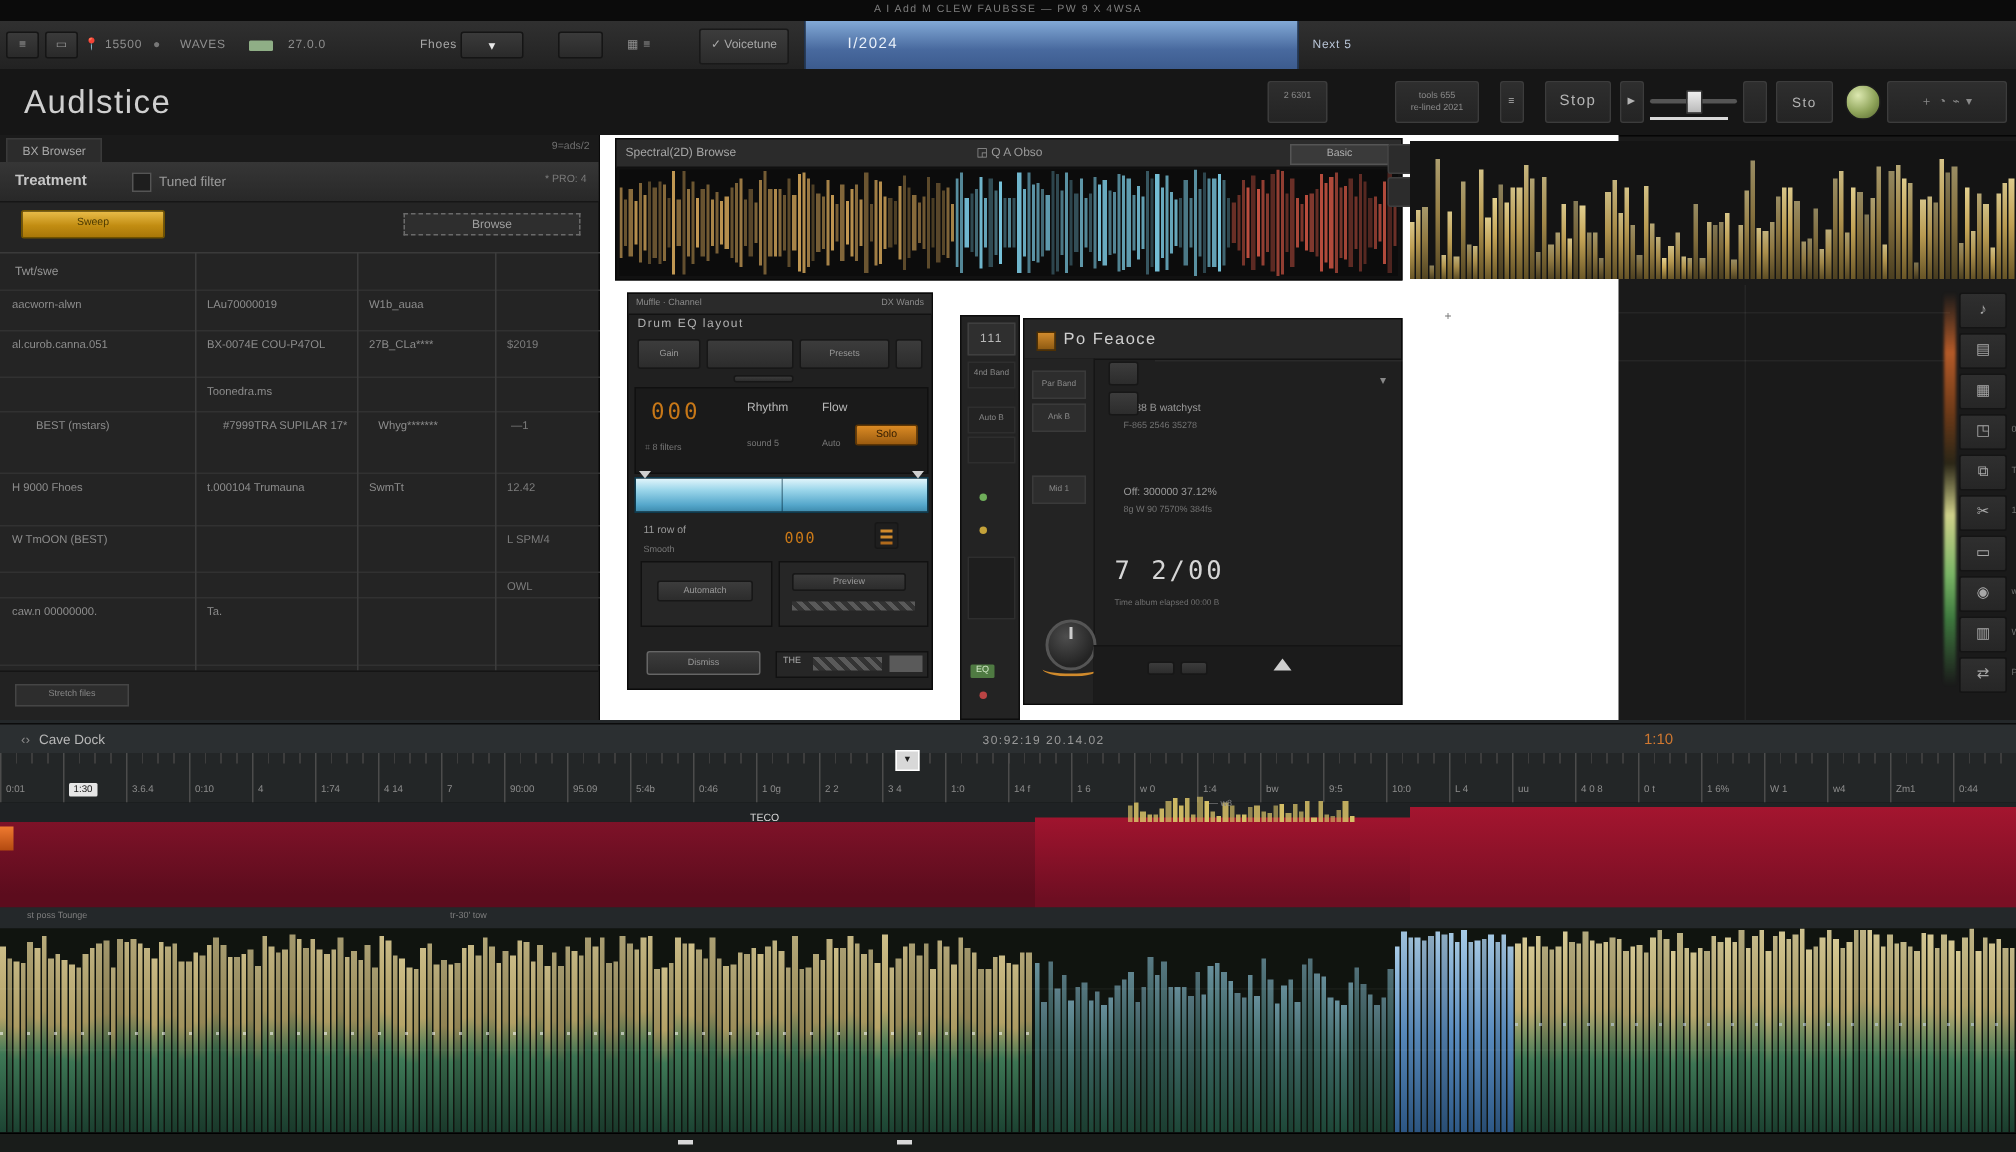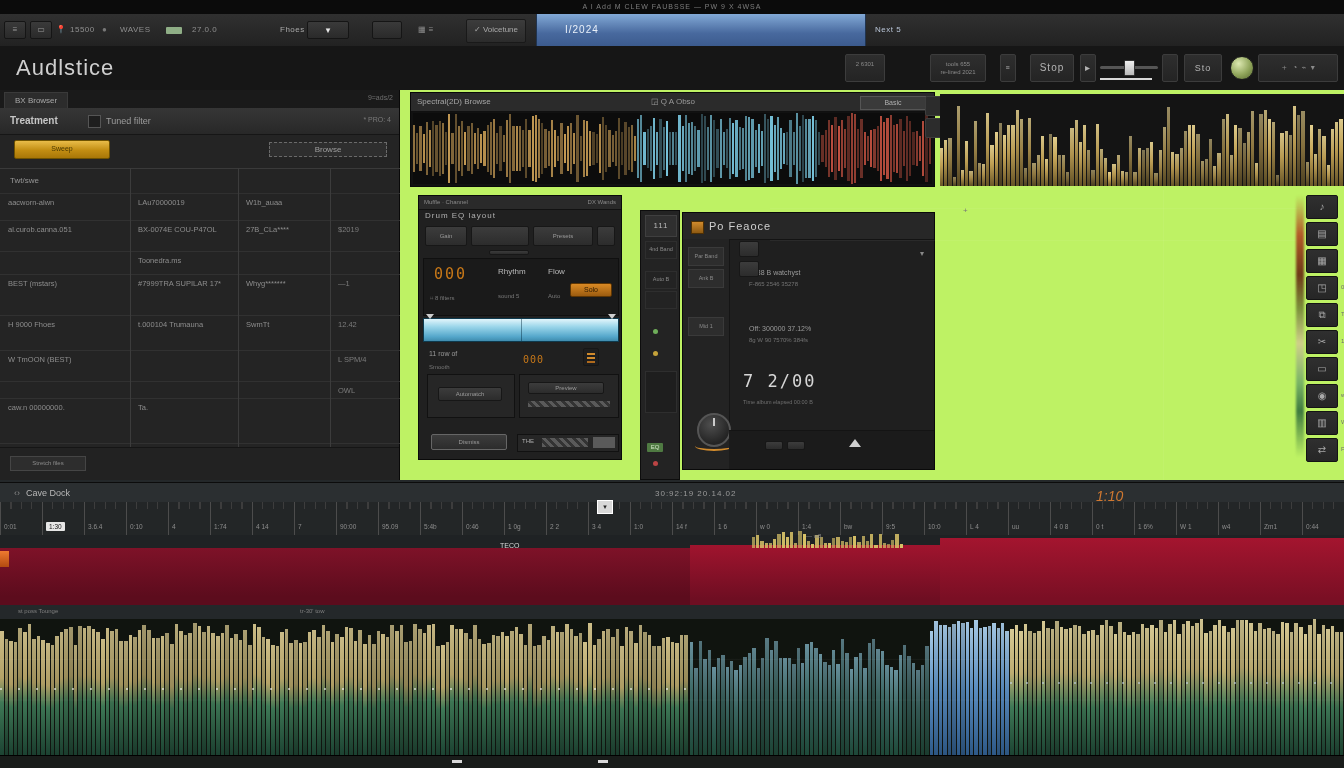--- a/index.html
+++ b/index.html
@@ -31,21 +31,21 @@
           border-radius:2px;box-sizing:border-box;color:#9a9a9a;text-align:center;}
   .ab-two{font-size:6px;line-height:8px;padding-top:5px;color:#8a8a8a;}
   .ab-lbl{font-size:10px;line-height:26px;color:#b4b4b4;letter-spacing:1px;}
   .orb{position:absolute;top:10px;width:22px;height:22px;border-radius:50%;
        background:radial-gradient(circle at 35% 30%,#dce8b0,#8fa45a 55%,#54652e);border:1px solid #1c1c1c;}
   .slider-track{position:absolute;top:12px;height:3px;background:#555;border-radius:2px;}
   .slider-handle{position:absolute;top:6px;width:9px;height:14px;background:linear-gradient(#efefef,#b9b9b9);border:1px solid #333;border-radius:1px;}
   .slider-line{position:absolute;top:24px;height:2px;background:#d8d8d8;}
 
   
-  .workspace{left:0;top:90px;width:1344px;height:390px;background:#bef264;}
+  .workspace{left:0;top:90px;width:1079px;height:390px;background:#ffffff;}
 
   
   .left-panel{position:absolute;left:0;top:0;width:400px;height:390px;background:#242424;border-right:1px solid #090909;box-sizing:border-box;}
   .lp-tabrow{position:absolute;left:0;top:0;width:100%;height:18px;background:#1a1a1a;border-bottom:1px solid #0c0c0c;}
   .lp-tab{position:absolute;left:4px;top:2px;height:15px;padding:0 10px;background:#2c2c2c;border:1px solid #3a3a3a;border-bottom:none;
           font-size:8px;line-height:15px;color:#a8a8a8;}
   .lp-tab-right{position:absolute;right:6px;top:4px;font-size:7px;color:#6f6f6f;}
   .lp-head{position:absolute;left:0;top:18px;width:100%;height:26px;background:linear-gradient(#363636,#282828);border-bottom:1px solid #161616;}
   .lp-treat{position:absolute;left:10px;top:7px;font-size:10px;font-weight:bold;color:#c6c6c6;}
   .lp-check{position:absolute;left:88px;top:7px;width:11px;height:11px;background:#1e1e1e;border:1px solid #555;}
@@ -143,21 +143,21 @@
   .rail-lbl{position:absolute;left:34px;top:7px;font-size:6px;color:#6f6f6f;}
   .meter-strip{position:absolute;left:1296px;top:105px;width:8px;height:285px;filter:blur(1px);
      background:linear-gradient(180deg,rgba(0,0,0,0) 0%,#b35a28 14%,#6e3a18 28%,rgba(60,50,20,.5) 40%,#cfd08a 52%,#79b465 66%,#3f7a3f 76%,rgba(0,0,0,0) 92%);}
 
   
   .bottom{left:0;top:480px;width:1344px;height:288px;background:#24282a;}
   .bt-head{position:absolute;left:0;top:2px;width:100%;height:20px;background:#2b2f31;border-top:1px solid #0c0c0c;border-bottom:1px solid #1a1a1a;}
   .bt-clip{position:absolute;left:14px;top:5px;font-size:9px;color:#b8b8b8;}
   .bt-clip .g{color:#8a8a8a;margin-right:6px;}
   .bt-center{position:absolute;left:655px;top:6px;font-size:8px;color:#9a9a9a;letter-spacing:1px;}
-  .bt-time{position:absolute;left:1096px;top:5px;font-size:14px;color:#d07830;font-style:italic;}
+  .bt-time{position:absolute;left:1096px;top:5px;font-size:10px;color:#d07830;}
 
   .ruler{position:absolute;left:0;top:22px;width:1344px;height:33px;background:#232627;display:flex;border-bottom:1px solid #101010;}
   .ruler::before{content:"";position:absolute;left:0;top:0;width:100%;height:7px;
      background:repeating-linear-gradient(90deg,#3d3d3d 0 1px,transparent 1px 10.5px);}
   .tick{flex:1;position:relative;border-left:1px solid #4c4c4c;box-sizing:border-box;}
   .tick-lbl{position:absolute;left:3px;bottom:5px;font-size:6.5px;color:#8d8d8d;white-space:nowrap;}
   .tick-hl{position:absolute;left:3px;bottom:4px;font-size:6.5px;color:#151515;background:#e6e6e6;padding:1px 3px;border-radius:1px;white-space:nowrap;}
   .tick-marker{position:absolute;left:8px;top:-2px;width:14px;height:12px;background:#d8d8d8;color:#222;font-size:7px;
                line-height:11px;text-align:center;border:1px solid #fff;}
 
@@ -277,21 +277,21 @@
             <div class="lp-cell">BX-0074E COU-P47OL</div>
             <div class="lp-cell">27B_CLa****</div>
             <div class="lp-cell">$2019</div>
           </div>
           <div class="lp-row" style="height: 22px;">
             <div class="lp-cell"></div>
             <div class="lp-cell">Toonedra.ms</div>
             <div class="lp-cell"></div>
             <div class="lp-cell"></div>
           </div>
-          <div class="lp-row" style="height: 40px;">
+          <div class="lp-row" style="height: 40px; padding-left: 16px;">
             <div class="lp-cell">BEST (mstars)</div>
             <div class="lp-cell">#7999TRA SUPILAR 17*</div>
             <div class="lp-cell">Whyg*******</div>
             <div class="lp-cell">—1</div>
           </div>
           <div class="lp-row" style="height: 34px;">
             <div class="lp-cell">H 9000 Fhoes</div>
             <div class="lp-cell">t.000104 Trumauna</div>
             <div class="lp-cell">SwmTt</div>
             <div class="lp-cell">12.42</div>

